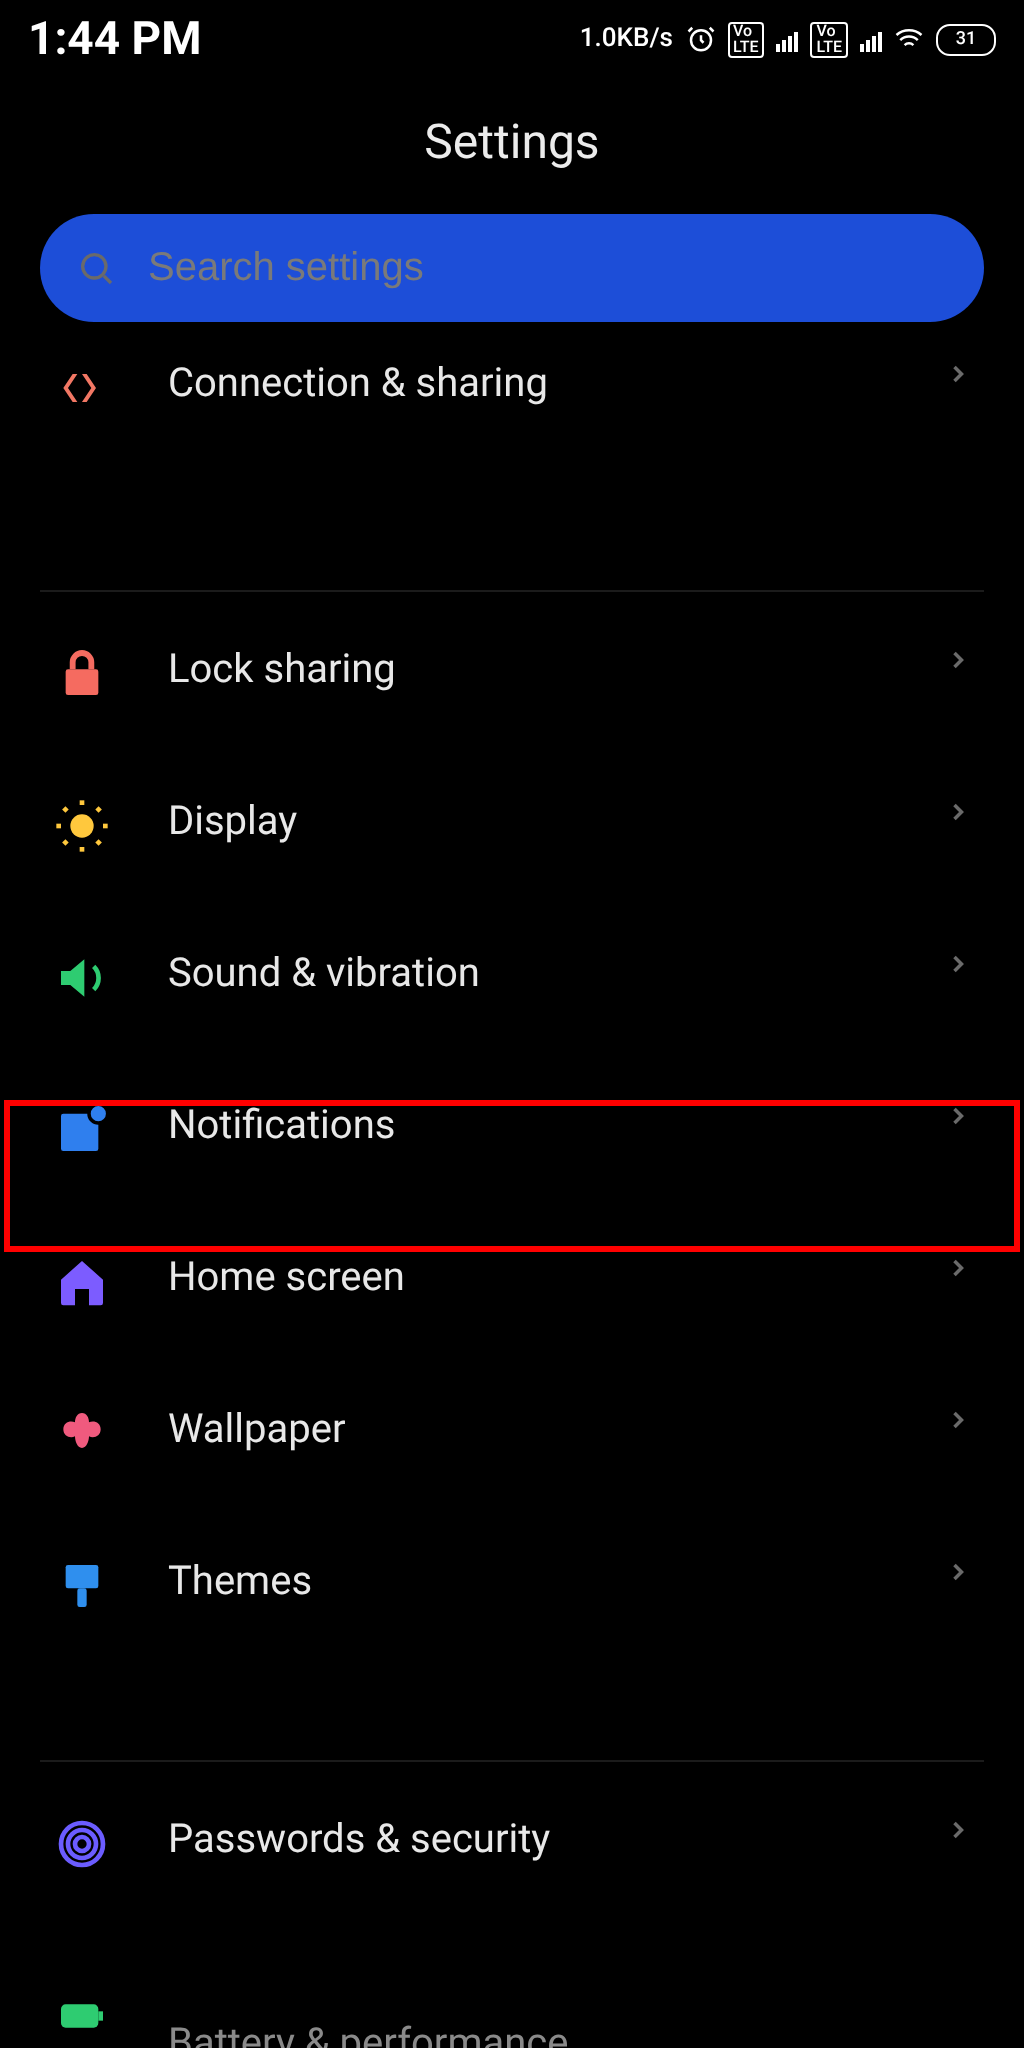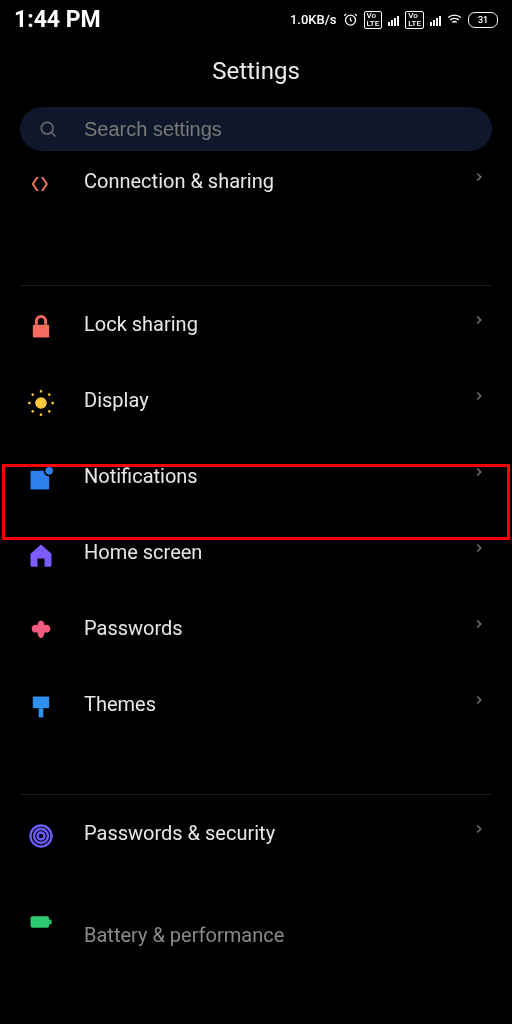--- a/index.html
+++ b/index.html
@@ -7,21 +7,21 @@
   .status-left{font-size:23px;font-weight:700}
   .status-right{display:flex;align-items:center;gap:6px;font-size:13px}
   .status-right svg{width:15px;height:15px}
   .sig{display:inline-flex;align-items:flex-end;gap:1px;height:12px}
   .sig span{display:inline-block;width:2px;background:#fff}
   .sig span:nth-child(1){height:4px}.sig span:nth-child(2){height:6px}.sig span:nth-child(3){height:8px}.sig span:nth-child(4){height:10px}
   .lte{font-size:8px;border:1px solid #fff;border-radius:2px;padding:0 2px;line-height:8px}
   .batt{display:inline-flex;gap:0}
   .batt-body{width:28px;height:14px;border:1.5px solid #fff;border-radius:7px;display:flex;align-items:center;justify-content:center;font-size:9px;position:relative}
   .title{text-align:center;font-size:24px;font-weight:400;color:#ececec;padding:22px 0 22px}
-  .search{margin:0 20px 18px;background:#0f172a;border-radius:30px;height:44px;display:flex;align-items:center;padding:0 18px;gap:24px}
+  .search{margin:0 20px 18px;background:#1d4ed8;border-radius:30px;height:54px;display:flex;align-items:center;padding:0 18px;gap:14px}
   .search input{flex:1;background:transparent;border:none;outline:none;color:#eee;font-size:20px}
   .search input::placeholder{color:#7a7a7a}
   .search svg{width:20px;height:20px}
   .list{padding:0 0 0 0}
   .item{display:flex;align-items:flex-start;height:76px;padding:0 26px;gap:28px;position:relative}
   .item .icon{width:30px;height:30px;display:flex;align-items:center;justify-content:center;flex-shrink:0}
   .item .icon svg{width:28px;height:28px}
   .item .label{flex:1;font-size:20px;color:#e8e8e8}
   .item .chev svg{width:14px;height:14px}
   .section-gap{height:36px}
@@ -120,20 +120,32 @@
             <line x1="18.4" y1="5.6" x2="19.8" y2="4.2"></line>
           </g>
         </svg>
     </span>
     <span class="label">Display</span>
     <span class="chev"><svg viewBox="0 0 24 24" fill="none" stroke="#6a6a6a" stroke-width="3">
           <path d="M9 18l6-6-6-6"></path>
         </svg></span>
   </div>
 
+  <div class="item">
+    <span class="icon">
+      <svg viewBox="0 0 24 24" fill="#2ecc71">
+          <path d="M3 9v6h4l6 5V4L7 9H3z"></path>
+          <path d="M17 7a7 7 0 010 10" fill="none" stroke="#2ecc71" stroke-width="2"></path>
+        </svg>
+    </span>
+    <span class="label">Sound &amp; vibration</span>
+    <span class="chev"><svg viewBox="0 0 24 24" fill="none" stroke="#6a6a6a" stroke-width="3">
+          <path d="M9 18l6-6-6-6"></path>
+        </svg></span>
+  </div>
 
   <div class="item" style="position:relative">
     <div class="highlight"></div>
     <span class="icon">
       <svg viewBox="0 0 24 24" fill="#2f7fee">
           <rect x="3" y="5" width="16" height="16" rx="1"></rect>
           <circle cx="19" cy="5" r="4" fill="#2f7fee" stroke="#000" stroke-width="1.5"></circle>
         </svg>
     </span>
     <span class="label">Notifications</span>
@@ -153,21 +165,21 @@
           <path d="M9 18l6-6-6-6"></path>
         </svg></span>
   </div>
 
   <div class="item">
     <span class="icon">
       <svg viewBox="0 0 24 24" fill="#f05a7e">
           <path d="M12 3c2 0 3 2 3 4 2-1 5 0 5 3s-3 4-5 3c0 2-1 5-3 5s-3-3-3-5c-2 1-5 0-5-3s3-4 5-3c0-2 1-4 3-4z"></path>
         </svg>
     </span>
-    <span class="label">Passwords</span>
+    <span class="label">Wallpaper</span>
     <span class="chev"><svg viewBox="0 0 24 24" fill="none" stroke="#6a6a6a" stroke-width="3">
           <path d="M9 18l6-6-6-6"></path>
         </svg></span>
   </div>
 
   <div class="item">
     <span class="icon">
       <svg viewBox="0 0 24 24" fill="#2f8fee">
           <rect x="5" y="3" width="14" height="10" rx="1"></rect>
           <rect x="10" y="13" width="4" height="8" rx="1"></rect>

